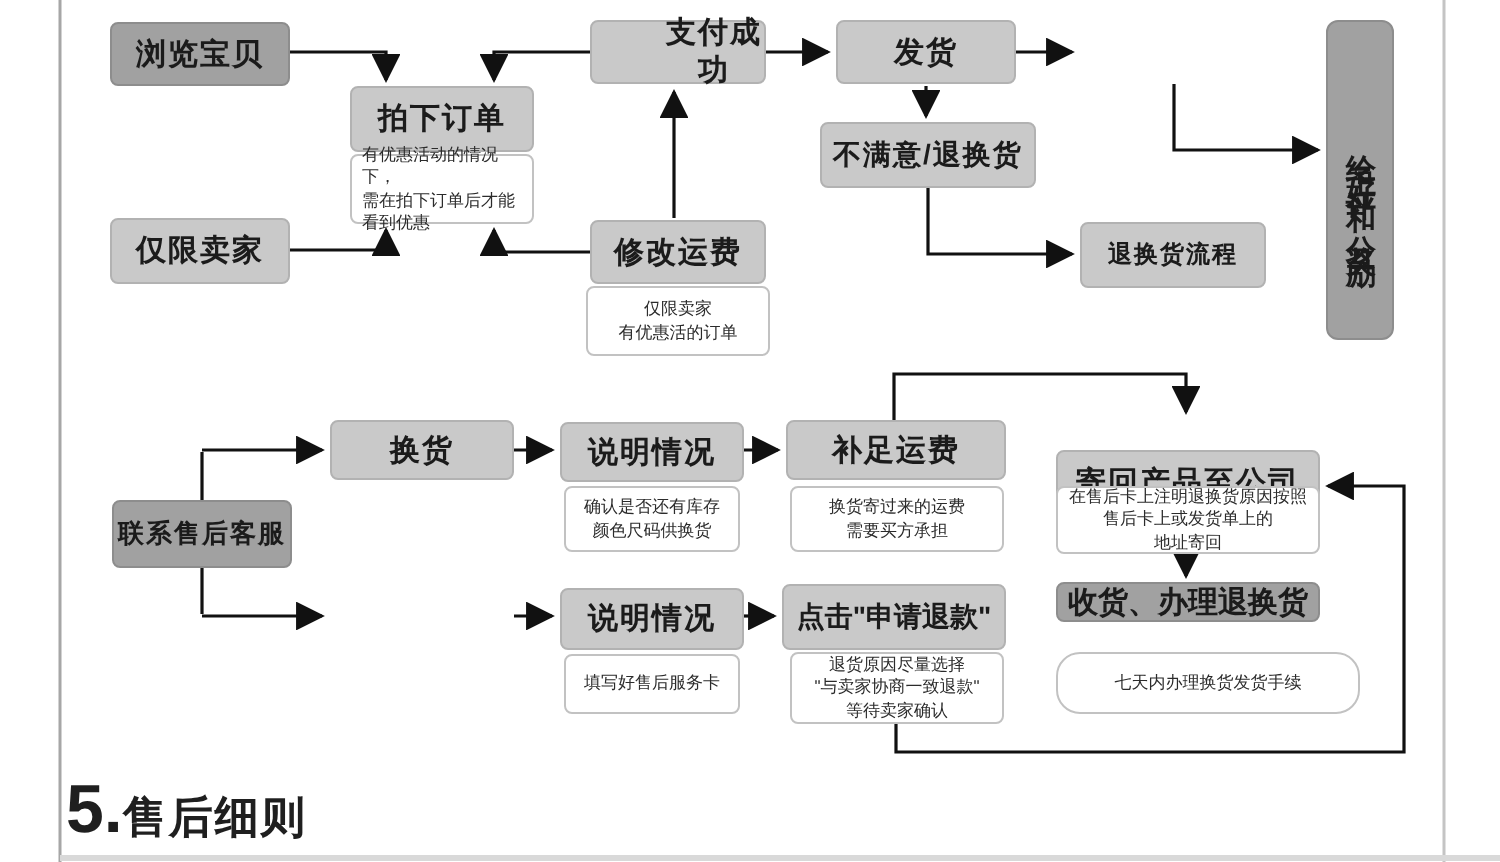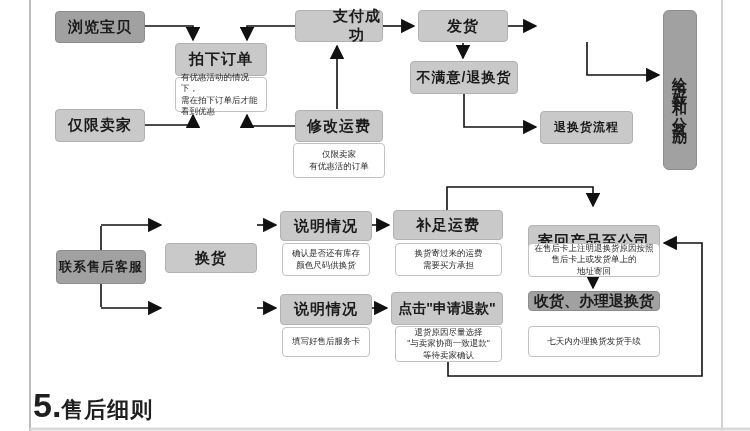--- a/index.html
+++ b/index.html
@@ -98,21 +98,21 @@
 
   <div class="node light" style="left:410px; top:61px;  width:108px; height:33px; font-size:14px;">不满意/退换货</div>
 
 
   <div class="node light" style="left:540px; top:111px; width:93px;  height:33px; font-size:12px;">退换货流程</div>
 
   <div class="node dark vert" style="left:663px; top:10px; width:34px; height:160px;">给予好评和 分奖励</div>
 
   <div class="node dark" style="left:56px;  top:250px; width:90px;  height:34px; font-size:13px;">联系售后客服</div>
 
-  <div class="node light" style="left:165px; top:210px; width:92px;  height:30px;margin-top:33px;">换货</div>
+  <div class="node light" style="left:165px; top:210px; width:92px;  height:30px;">换货</div>
 
   <div class="node light" style="left:280px; top:211px; width:92px;  height:30px;">说明情况</div>
 
   <div class="note" style="left:282px; top:243px; width:88px;  height:33px;">确认是否还有库存
 颜色尺码供换货</div>
 
   <div class="node light" style="left:393px; top:210px; width:110px; height:30px;">补足运费</div>
 
   <div class="note" style="left:395px; top:243px; width:107px; height:33px;">换货寄过来的运费
 需要买方承担</div>
@@ -129,20 +129,20 @@
   <div class="note" style="left:282px; top:327px; width:88px;  height:30px;">填写好售后服务卡</div>
 
   <div class="node light" style="left:391px; top:292px; width:112px; height:33px; font-size:14px; letter-spacing:0;">点击"申请退款"</div>
 
   <div class="note" style="left:395px; top:326px; width:107px; height:36px;">退货原因尽量选择
 "与卖家协商一致退款"
 等待卖家确认</div>
 
   <div class="node dark" style="left:528px; top:291px; width:132px; height:20px; letter-spacing:0;">收货、办理退换货</div>
 
-  <div class="note" style="left:528px; top:326px; width:132px; height:31px;">七天内办理换货发货手续</div>
+  <div class="note" style="left:528px; top:326px; width:152px; height:31px;border-radius:12px;">七天内办理换货发货手续</div>
 
   <div id="heading">
     <span class="num">5.</span>
       <span class="txt">售后细则</span>
   </div>
 
 </div>
 
 </body></html>

